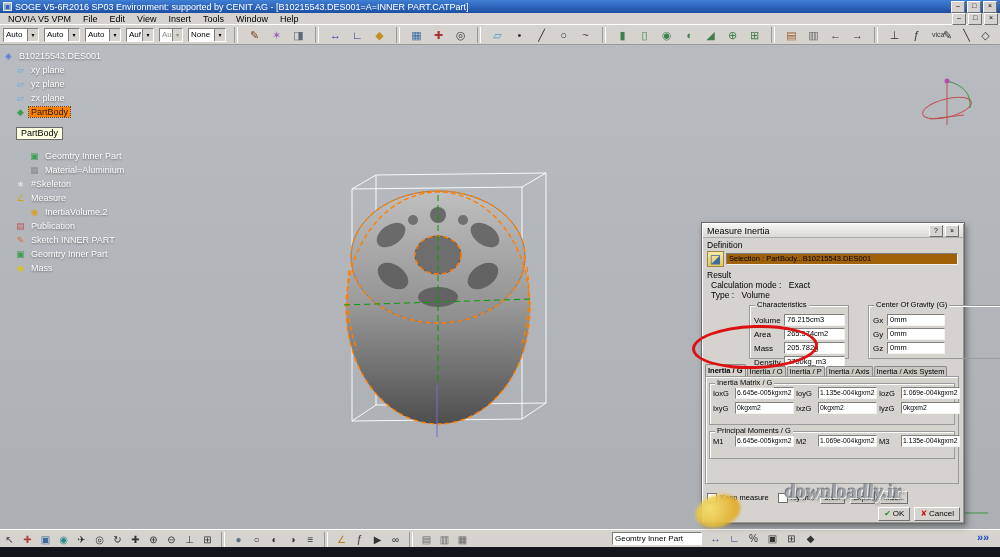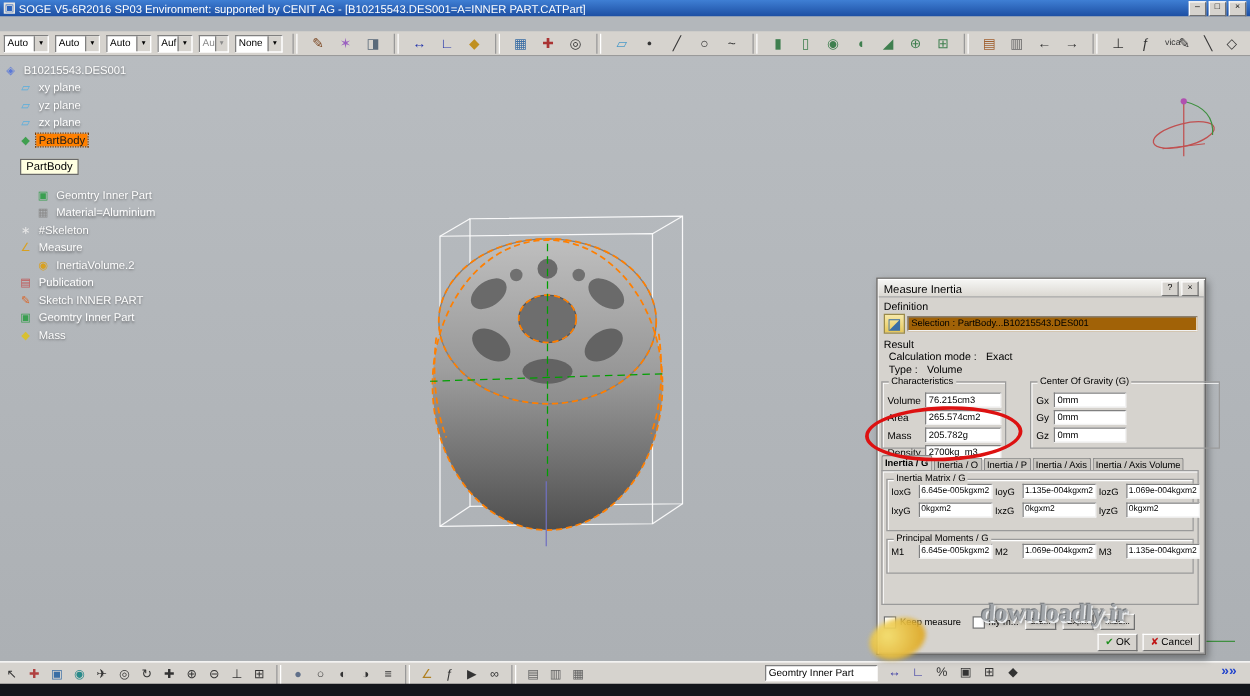--- a/index.html
+++ b/index.html
@@ -54,21 +54,21 @@
   .dlg-title{position:absolute;left:1px;top:1px;right:1px;height:13px;background:linear-gradient(#f5f5f3,#dbd8d2);
     border-bottom:1px solid #aaa;display:flex;align-items:center;padding:0 4px;}
   .dlg-btn{width:12px;height:10px;background:#d6d3ce;border:1px solid;border-color:#fff #707070 #707070 #fff;
     text-align:center;font-size:7px;line-height:9px;margin-left:2px;}
   .dlg-btn.help{margin-left:auto;}
   .lbl{position:absolute;font-size:8.5px;white-space:nowrap;}
   .selicon{position:absolute;width:15px;height:14px;font-size:12px;line-height:14px;text-align:center;color:#3a6ea5;
     background:linear-gradient(#f7e9a8,#e7c85a);border:1px solid #9a8a4a;}
   .field{position:absolute;background:#a16207;border:1px solid;border-color:#808080 #f2f2f2 #f2f2f2 #808080;
     font-size:7.5px;line-height:10px;padding:0 2px;white-space:nowrap;overflow:hidden;box-sizing:border-box;}
-  .group{position:absolute;border:1px solid #9a9a9a;box-shadow:inset 1px 1px 0 #fff;box-sizing:border-box;padding-top:6px;}
+  .group{position:absolute;border:1px solid #9a9a9a;box-shadow:inset 1px 1px 0 #fff;box-sizing:border-box;padding-top:6px;margin-left:44px;}
   .gtitle{position:absolute;top:-6px;left:5px;background:#d6d3ce;padding:0 2px;font-size:7.5px;line-height:10px;white-space:nowrap;}
   .grow{display:flex;align-items:center;margin:2px 3px 0 4px;}
   .glbl{width:30px;font-size:8px;flex:none;}
   .gfield{flex:1;background:#fff;border:1px solid;border-color:#808080 #f2f2f2 #f2f2f2 #808080;
     font-size:7.5px;height:10px;line-height:10px;padding:0 2px;white-space:nowrap;overflow:hidden;}
   .gfield.fixed{flex:none;width:52px;}
   .glbl.narrow{width:14px;}
   .tabs{position:absolute;left:3px;top:141px;display:flex;align-items:flex-end;font-size:7.5px;}
   .tab{padding:0 2px;height:10px;line-height:10px;background:#c9c6c0;border:1px solid #8a8a8a;border-bottom:none;
     border-radius:2px 2px 0 0;margin-right:1px;white-space:nowrap;}
@@ -121,20 +121,35 @@
   <div class="titlebar">
     <span class="appicon">▣</span>
     <span class="wtitle">SOGE V5-6R2016 SP03 Environment: supported by CENIT AG - [B10215543.DES001=A=INNER PART.CATPart]</span>
     <span class="wctrls">
       <span class="wbtn">–</span>
       <span class="wbtn">□</span>
       <span class="wbtn">×</span>
     </span>
   </div>
 
+  <div class="menubar">
+    <span class="mitem">NOVIA V5 VPM</span>
+    <span class="mitem">File</span>
+    <span class="mitem">Edit</span>
+    <span class="mitem">View</span>
+    <span class="mitem">Insert</span>
+    <span class="mitem">Tools</span>
+    <span class="mitem">Window</span>
+    <span class="mitem">Help</span>
+    <span class="mdictrls">
+      <span class="wbtn">–</span>
+      <span class="wbtn">□</span>
+      <span class="wbtn">×</span>
+    </span>
+  </div>
 
   <div class="toolbar">
     <span class="combo" style="width:36px">
         <span>Auto</span>
         <span class="arrow">▾</span>
       </span>
     <span class="combo" style="width:36px">
         <span>Auto</span>
         <span class="arrow">▾</span>
       </span>
@@ -383,21 +398,21 @@
             <span class="glbl narrow">Gz</span>
             <span class="gfield fixed">0mm</span>
           </div>
       </div>
 
       <div class="tabs">
         <span class="tab active">Inertia / G</span>
         <span class="tab">Inertia / O</span>
         <span class="tab">Inertia / P</span>
         <span class="tab">Inertia / Axis</span>
-        <span class="tab">Inertia / Axis Volume</span>
+        <span class="tab">Inertia / Axis System</span>
       </div>
 
       <div class="tab-panel">
         <div class="mgrp" style="left:3px;top:6px;width:246px;height:42px">
           <span class="gtitle">Inertia Matrix / G</span>
           <div class="mrow">
             <span class="mlbl">IoxG</span>
               <span class="mval">6.645e-005kgxm2</span>
             <span class="mlbl">IoyG</span>
               <span class="mval">1.135e-004kgxm2</span>

